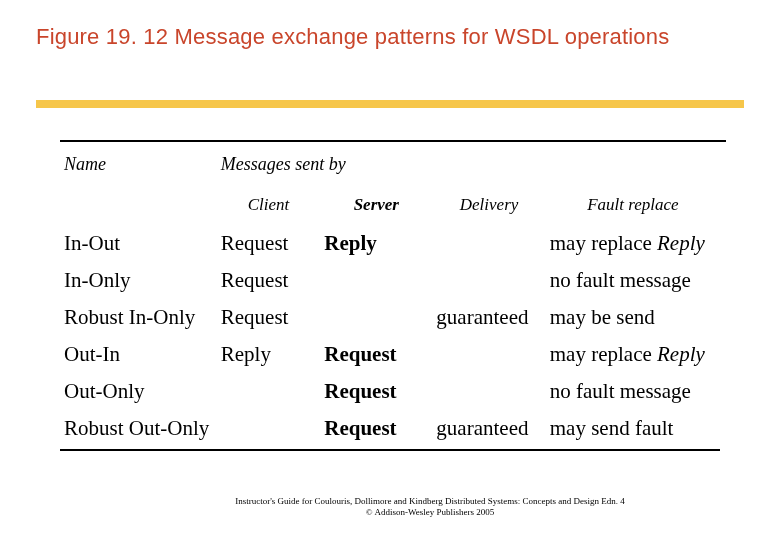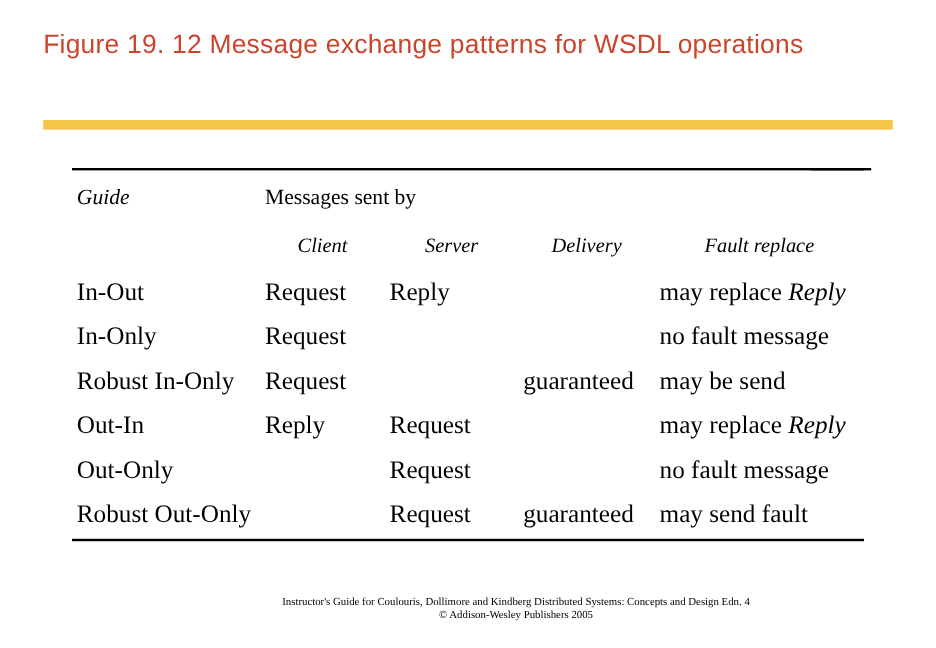--- a/index.html
+++ b/index.html
@@ -71,33 +71,34 @@
     font-size: 21px;
     vertical-align: top;
     white-space: nowrap;
   }
   .hdr-name {
     font-style: italic;
     font-size: 18px;
     padding-bottom: 14px;
   }
   .hdr-msg {
+    font-style: italic;
     font-size: 18px;
     padding-bottom: 14px;
   }
   .subhdr td {
     font-style: italic;
     font-size: 17px;
     padding-bottom: 10px;
     text-align: center;
   }
   .ital { font-style: italic; }
   .c-name   { width: 150px; }
   .c-client { width: 105px; }
-  .c-server { width: 115px; }
+  .c-server { width: 115px; font-weight: bold; }
   .c-deliv  { width: 110px; }
   .c-fault  { width: 170px; }
   .footer {
     position: absolute;
     bottom: 22px;
     left: 0;
     width: 780px;
     text-align: center;
     font-family: "Times New Roman", serif;
     font-size: 9px;
@@ -114,21 +115,21 @@
   <div class="title">Figure 19. 12 Message exchange patterns for WSDL operations</div>
   <div class="title-underline"></div>
 
   <div class="table-wrap">
     <hr class="hr-top">
     <hr class="hr-top2">
 
     <table>
       <tbody>
           <tr>
-        <td class="hdr-name c-name">Guide</td>
+        <td class="hdr-name c-name">Name</td>
         <td class="hdr-msg" colspan="4">Messages sent by</td>
       </tr>
       <tr class="subhdr">
         <td class="c-name"></td>
         <td class="c-client">Client</td>
         <td class="c-server">Server</td>
         <td class="c-deliv">Delivery</td>
         <td class="c-fault">Fault replace</td>
       </tr>
 

